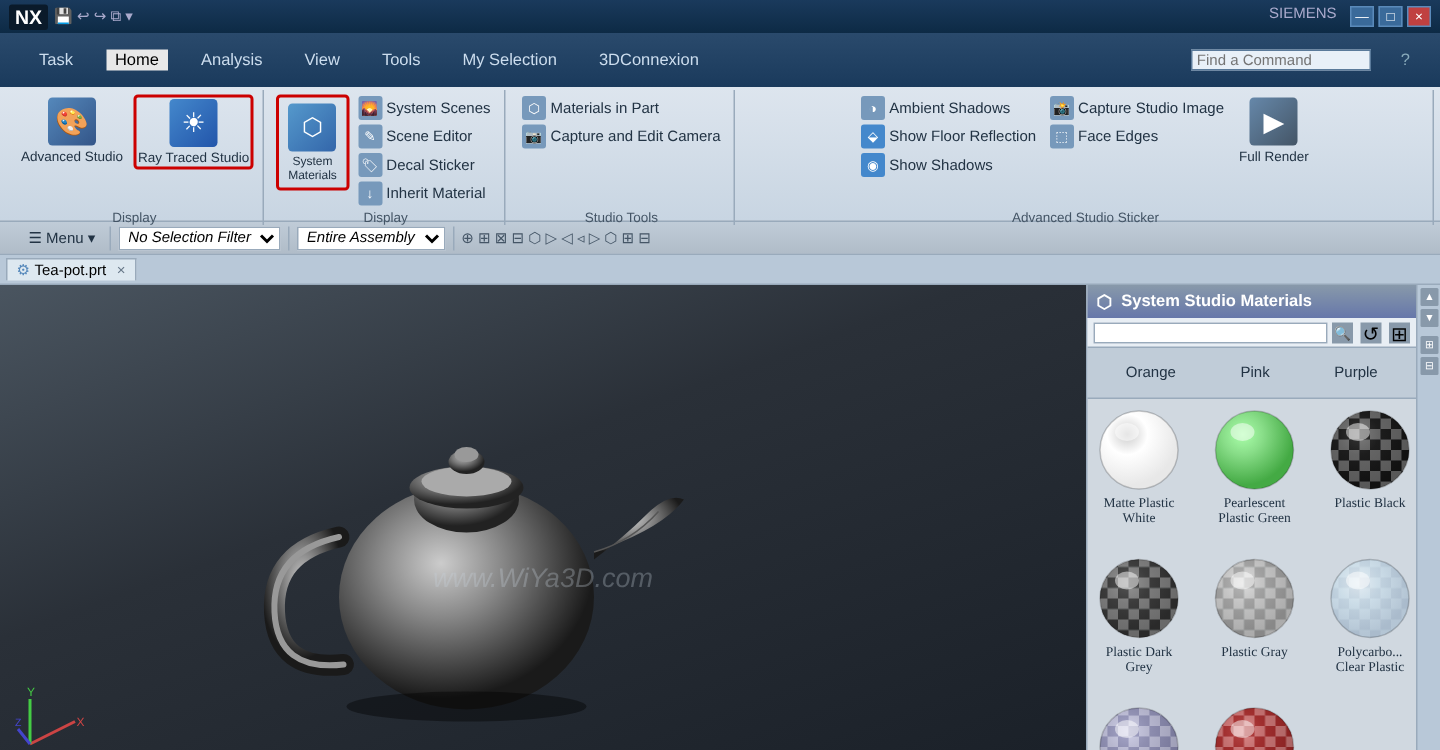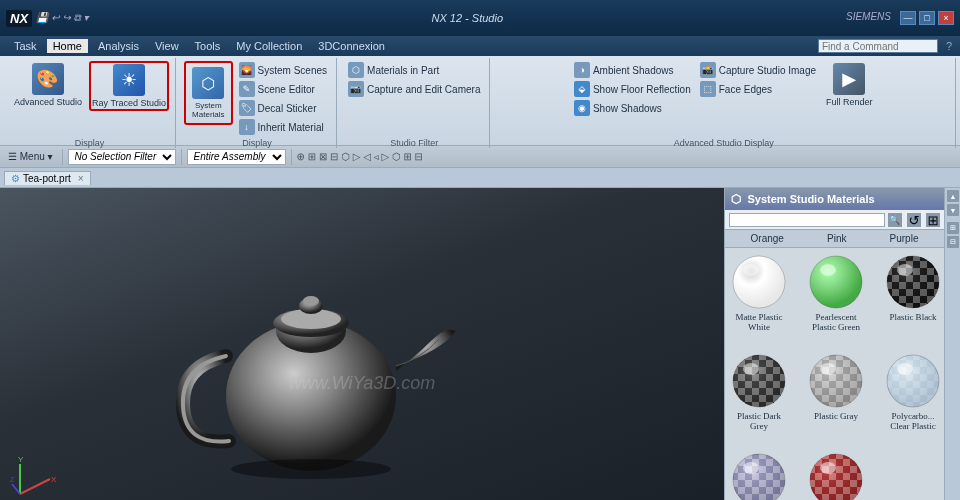--- a/index.html
+++ b/index.html
@@ -1,51 +1,50 @@
 <!DOCTYPE html>
 <html><head>
   <meta charset="utf-8">
   <style>
     * { margin: 0; padding: 0; box-sizing: border-box; }
     body { width: 960px; height: 500px; overflow: hidden; font-family: 'Segoe UI', Arial, sans-serif; font-size: 11px; background: #c8d0d8; }
 
     
     #title-bar {
-      height: 36px;
+      height: 22px;
       background: linear-gradient(to bottom, #1a3a5c, #0d2a45);
       display: flex;
       align-items: center;
       justify-content: space-between;
       padding: 0 6px;
       color: #fff;
       font-size: 11px;
-      font-style: italic;
     }
     #title-bar .left { display: flex; align-items: center; gap: 4px; }
     #title-bar .title { flex: 1; text-align: center; font-size: 11px; color: #cde; }
     #title-bar .right { display: flex; gap: 3px; }
     .title-btn {
       width: 16px; height: 14px;
       background: #3a6a9a;
       border: 1px solid #5a8aba;
       color: #fff;
       font-size: 9px;
       display: flex; align-items: center; justify-content: center;
       cursor: pointer;
     }
     .title-btn.close { background: #c04040; }
 
     
     #menu-bar {
-      height: 20px;
+      height: 36px;
       background: linear-gradient(to bottom, #2a4a6c, #1a3a5c);
       display: flex;
       align-items: center;
-      padding: 0 8px;
-      gap: 4px;
+      padding: 0 20px;
+      gap: 16px;
     }
     .menu-item {
       color: #cde;
       padding: 1px 6px;
       font-size: 11px;
       cursor: pointer;
     }
     .menu-item.active { background: #e8e8e8; color: #000; }
 
     
@@ -138,20 +137,21 @@
       display: flex;
       align-items: center;
       padding: 0 4px;
       gap: 3px;
     }
     .toolbar-btn {
       padding: 1px 4px;
       font-size: 10px;
       cursor: pointer;
       color: #234;
+      margin-left: 11px;
     }
     .toolbar-separator { width: 1px; height: 16px; background: #9ab; margin: 0 2px; }
     .toolbar-select {
       height: 16px;
       font-size: 10px;
       background: #fff;
       border: 1px solid #9ab;
       padding: 0 2px;
       font-style: italic;
     }
@@ -247,21 +247,21 @@
     }
     #panel-search-btn {
       width: 14px; height: 14px;
       background: #8899aa;
       border: none;
       cursor: pointer;
       display: flex; align-items: center; justify-content: center;
       color: #fff; font-size: 9px;
     }
     #category-bar {
-      height: 18px;
+      height: 34px;
       background: #c0ccd8;
       display: flex;
       align-items: center;
       justify-content: space-around;
       border-bottom: 1px solid #9ab;
       padding: 0 4px;
     }
     .cat-btn {
       font-size: 10px;
       color: #234;
@@ -336,36 +336,35 @@
     }
   </style>
 </head>
 <body>
 
 <div id="title-bar">
   <div class="left">
     <span class="nx-logo">NX</span>
     <span style="color:#aac;font-size:10px;">💾 ↩ ↪ ⧉ ▾</span>
   </div>
-  <span class="title">NX 12 - Studio</span>
   <div class="right">
     <span style="color:#aac;font-size:10px;margin-right:6px;">SIEMENS</span>
     <div class="title-btn">—</div>
     <div class="title-btn">□</div>
     <div class="title-btn close">×</div>
   </div>
 </div>
 
 <div id="menu-bar">
   <span class="menu-item">Task</span>
   <span class="menu-item active">Home</span>
   <span class="menu-item">Analysis</span>
   <span class="menu-item">View</span>
   <span class="menu-item">Tools</span>
-  <span class="menu-item">My Collection</span>
+  <span class="menu-item">My Selection</span>
   <span class="menu-item">3DConnexion</span>
   <div style="flex:1;"></div>
   <input type="text" style="height: 14px; width: 120px; font-size: 10px; border: 1px solid rgb(90, 122, 154); padding: 0px 3px; background: rgb(232, 240, 248); color: rgb(34, 51, 68);" placeholder="Find a Command">
   <span style="margin-left:4px;font-size:11px;color:#8ab;">?</span>
 </div>
 
 <div id="ribbon">
   <div id="ribbon-content">
 
     <div class="ribbon-group">
@@ -419,21 +418,21 @@
           <div class="ribbon-small-btn">
             <div class="small-icon">⬡</div>
             <span>Materials in Part</span>
           </div>
           <div class="ribbon-small-btn">
             <div class="small-icon">📷</div>
             <span>Capture and Edit Camera</span>
           </div>
         </div>
       </div>
-      <span class="ribbon-group-label">Studio Filter</span>
+      <span class="ribbon-group-label">Studio Tools</span>
     </div>
 
     <div class="ribbon-group" style="flex:1;">
       <div class="ribbon-group-inner">
         <div class="ribbon-small">
           <div class="ribbon-small-btn">
             <div class="small-icon">◑</div>
             <span>Ambient Shadows</span>
           </div>
           <div class="ribbon-small-btn">
@@ -453,21 +452,21 @@
           <div class="ribbon-small-btn">
             <div class="small-icon">⬚</div>
             <span>Face Edges</span>
           </div>
         </div>
         <div class="ribbon-btn">
           <div class="ribbon-btn-icon" style="background:linear-gradient(135deg,#6688aa,#445566);font-size:18px;">▶</div>
           <span>Full Render</span>
         </div>
       </div>
-      <span class="ribbon-group-label">Advanced Studio Display</span>
+      <span class="ribbon-group-label">Advanced Studio Sticker</span>
     </div>
 
   </div>
 </div>
 
 <div id="toolbar">
   <span class="toolbar-btn">☰ Menu ▾</span>
   <div class="toolbar-separator"></div>
   <select class="toolbar-select">
     <option>No Selection Filter</option>

